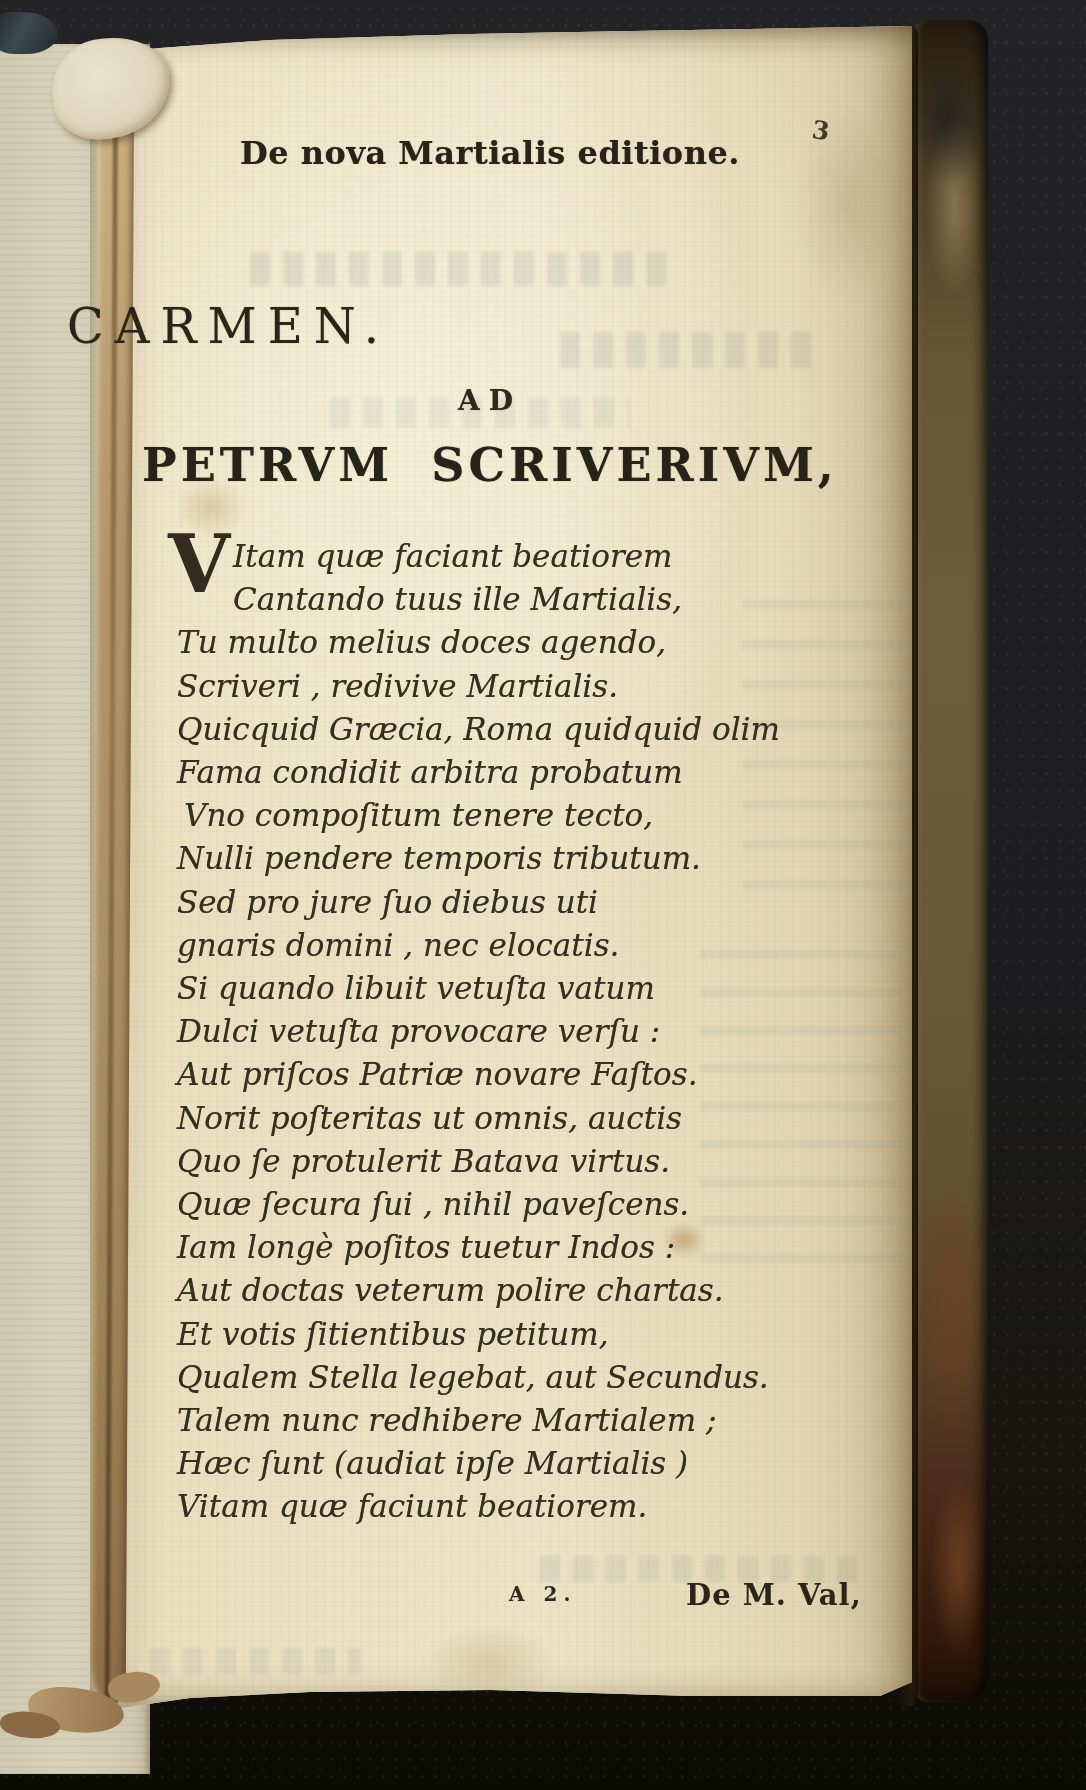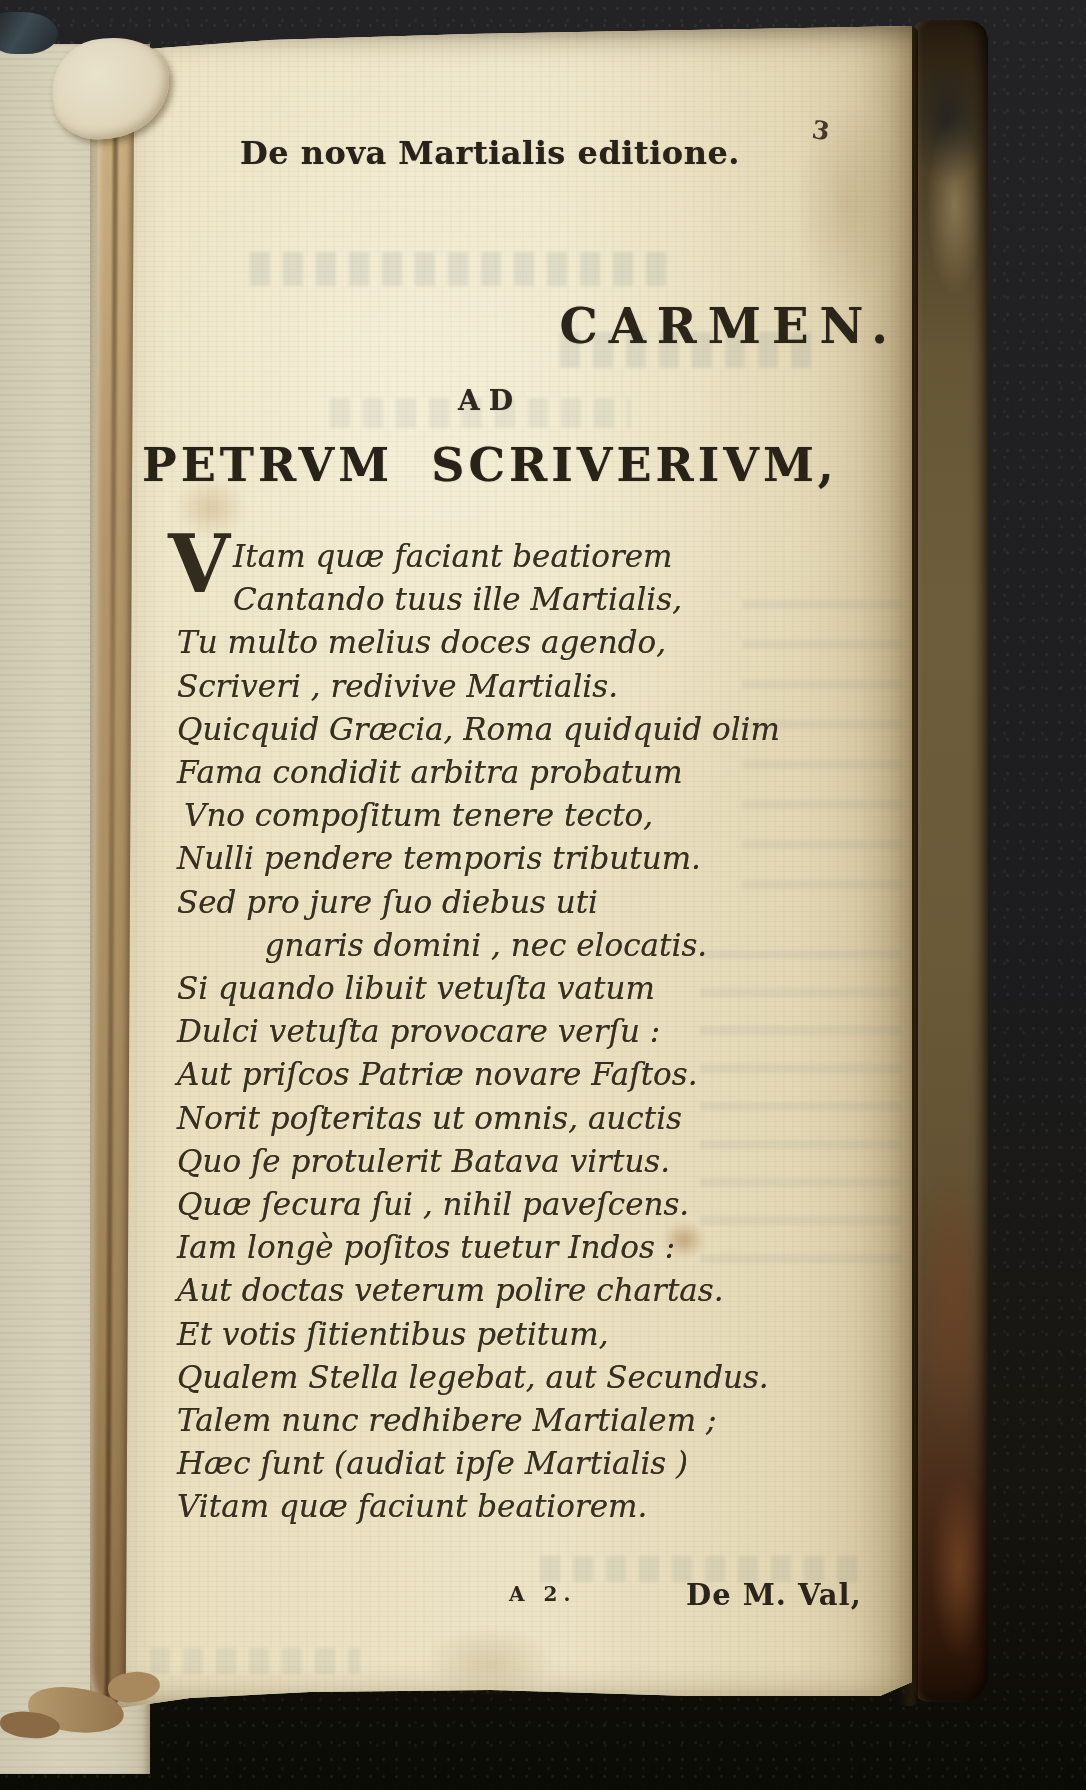--- a/index.html
+++ b/index.html
@@ -97,29 +97,29 @@
   .s1{left:175px;top:478px;width:72px;height:60px;background:radial-gradient(rgba(165,122,58,.28),transparent 70%);}
   .s2{left:662px;top:1222px;width:44px;height:36px;background:radial-gradient(rgba(152,100,42,.45),transparent 70%);}
   .s3{left:425px;top:1628px;width:130px;height:70px;background:radial-gradient(rgba(140,110,60,.2),transparent 72%);}
   .s4{left:798px;top:110px;width:100px;height:190px;background:radial-gradient(rgba(120,95,50,.16),transparent 75%);border-radius:40%;}
   
   .content{position:absolute;left:0;top:0;width:1086px;height:1790px;z-index:8;color:#2e281e;}
   .content .line{position:absolute;white-space:nowrap;}
   .pagenum{left:812px;top:116px;font-size:25px;font-weight:600;color:#43392a;transform:rotate(8deg);}
   .runhead{left:85px;top:134px;width:810px;text-align:center;font-size:32px;font-weight:700;letter-spacing:.5px;color:#282218;}
   .title{left:85px;top:202px;width:810px;text-align:center;font-size:64px;font-weight:700;letter-spacing:4px;word-spacing:30px;color:#262018;}
-  .carmen{left:89px;top:298px;width:810px;text-align:right;font-size:48px;font-weight:700;letter-spacing:11px;color:#2b2419;}
+  .carmen{left:67px;top:298px;width:810px;text-align:left;font-size:48px;font-weight:400;letter-spacing:11px;color:#2b2419;}
   .ad{left:85px;top:384px;width:810px;text-align:center;font-size:28px;font-weight:700;letter-spacing:9px;}
   .dedic{left:85px;top:438px;width:810px;text-align:center;font-size:46px;font-weight:700;letter-spacing:4px;word-spacing:18px;color:#282218;}
   .dropcap{left:168px;top:524px;font-size:80px;font-weight:600;line-height:1;color:#332b1e;}
   .poem{position:absolute;left:177px;top:535px;font-style:italic;font-size:31px;line-height:43.2px;color:#362e1f;}
   .poem-line{white-space:nowrap;text-shadow:0 0 .6px rgba(54,46,31,.55);}
   .poem-line:nth-child(1),.poem-line:nth-child(2){margin-left:56px;}
   .poem-line:nth-child(7){margin-left:7px;}
-  .poem-line:nth-child(10){margin-left:15px;text-align:center;}
+  .poem-line:nth-child(10){}
   .sig{left:509px;top:1582px;font-size:20px;font-weight:600;letter-spacing:6px;}
   .catch{left:686px;top:1578px;font-size:29px;font-weight:700;letter-spacing:1px;color:#2a241a;}
   .heads{text-shadow:0 0 1px rgba(40,34,24,.45);}
 </style>
 </head>
 <body>
 
 <div id="stage">
 
   <div class="binding"></div>

